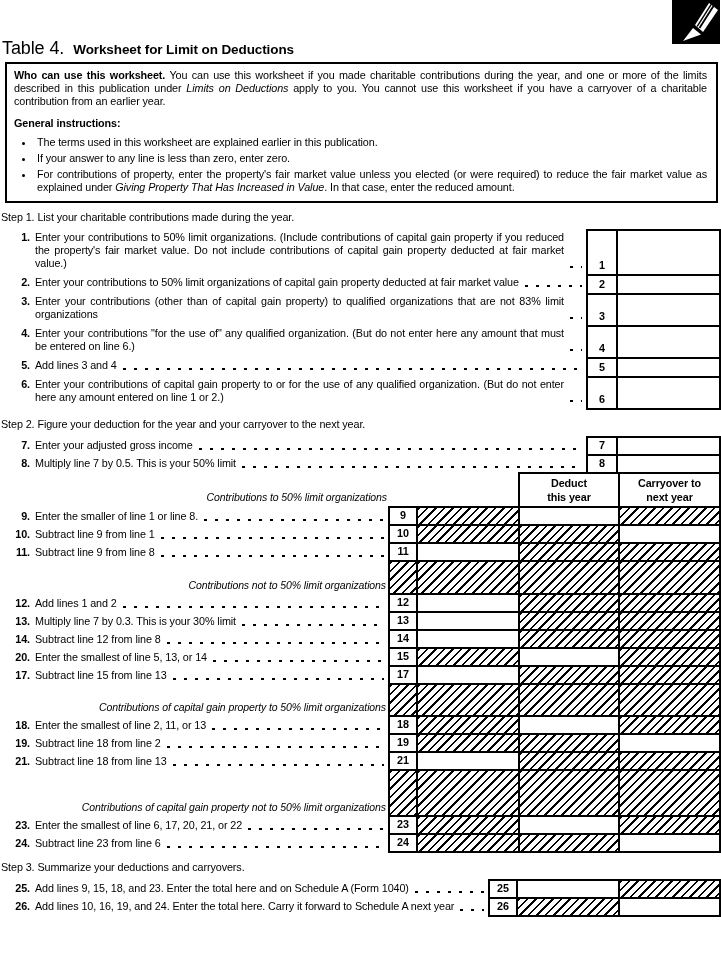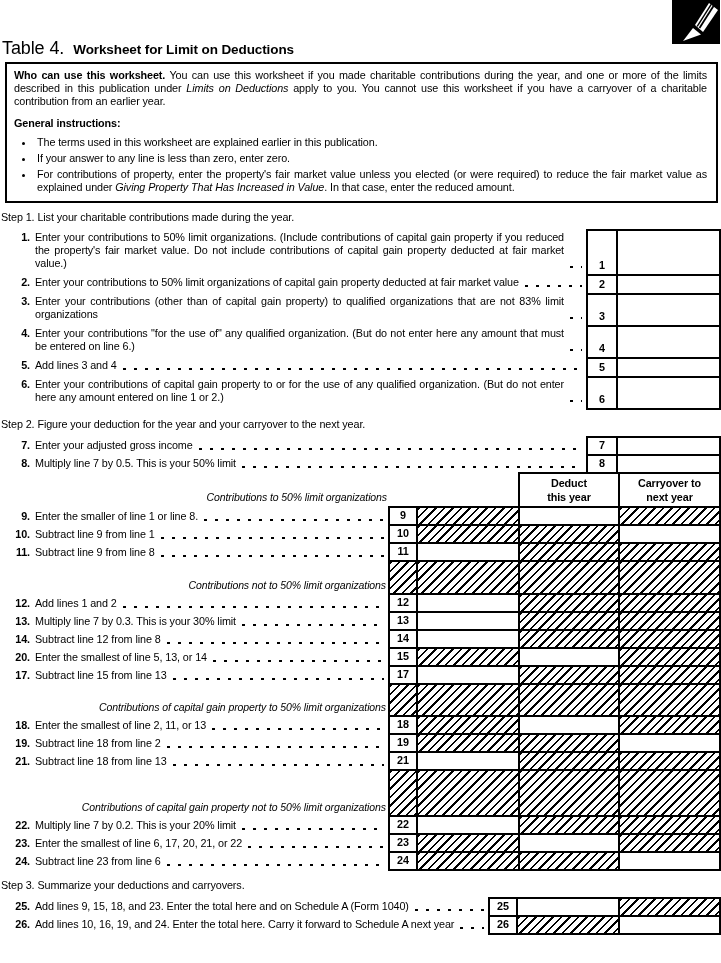--- a/index.html
+++ b/index.html
@@ -415,33 +415,20 @@
   </tr>
 
   <tr class="sep" style="height: 46px;">
     <td class="seph">Contributions of capital gain property not to 50% limit organizations</td>
     <td class="bx hatch"></td>
     <td class="bx hatch"></td>
     <td class="bx hatch"></td>
     <td class="bx hatch"></td>
   </tr>
 
-  <tr class="item">
-    <td class="lblc2">
-      <div class="lbl">
-        <span class="n">22.</span>
-        <span class="txt">Multiply line 7 by 0.2. This is your 20% limit</span>
-        <span class="leader"></span>
-      </div>
-    </td>
-    <td class="numbx">22</td>
-    <td class="bx"></td>
-    <td class="bx hatch"></td>
-    <td class="bx hatch"></td>
-  </tr>
 
   <tr class="item">
     <td class="lblc2">
       <div class="lbl">
         <span class="n">23.</span>
         <span class="txt">Enter the smallest of line 6, 17, 20, 21, or 22</span>
         <span class="leader"></span>
       </div>
     </td>
     <td class="numbx">23</td>

